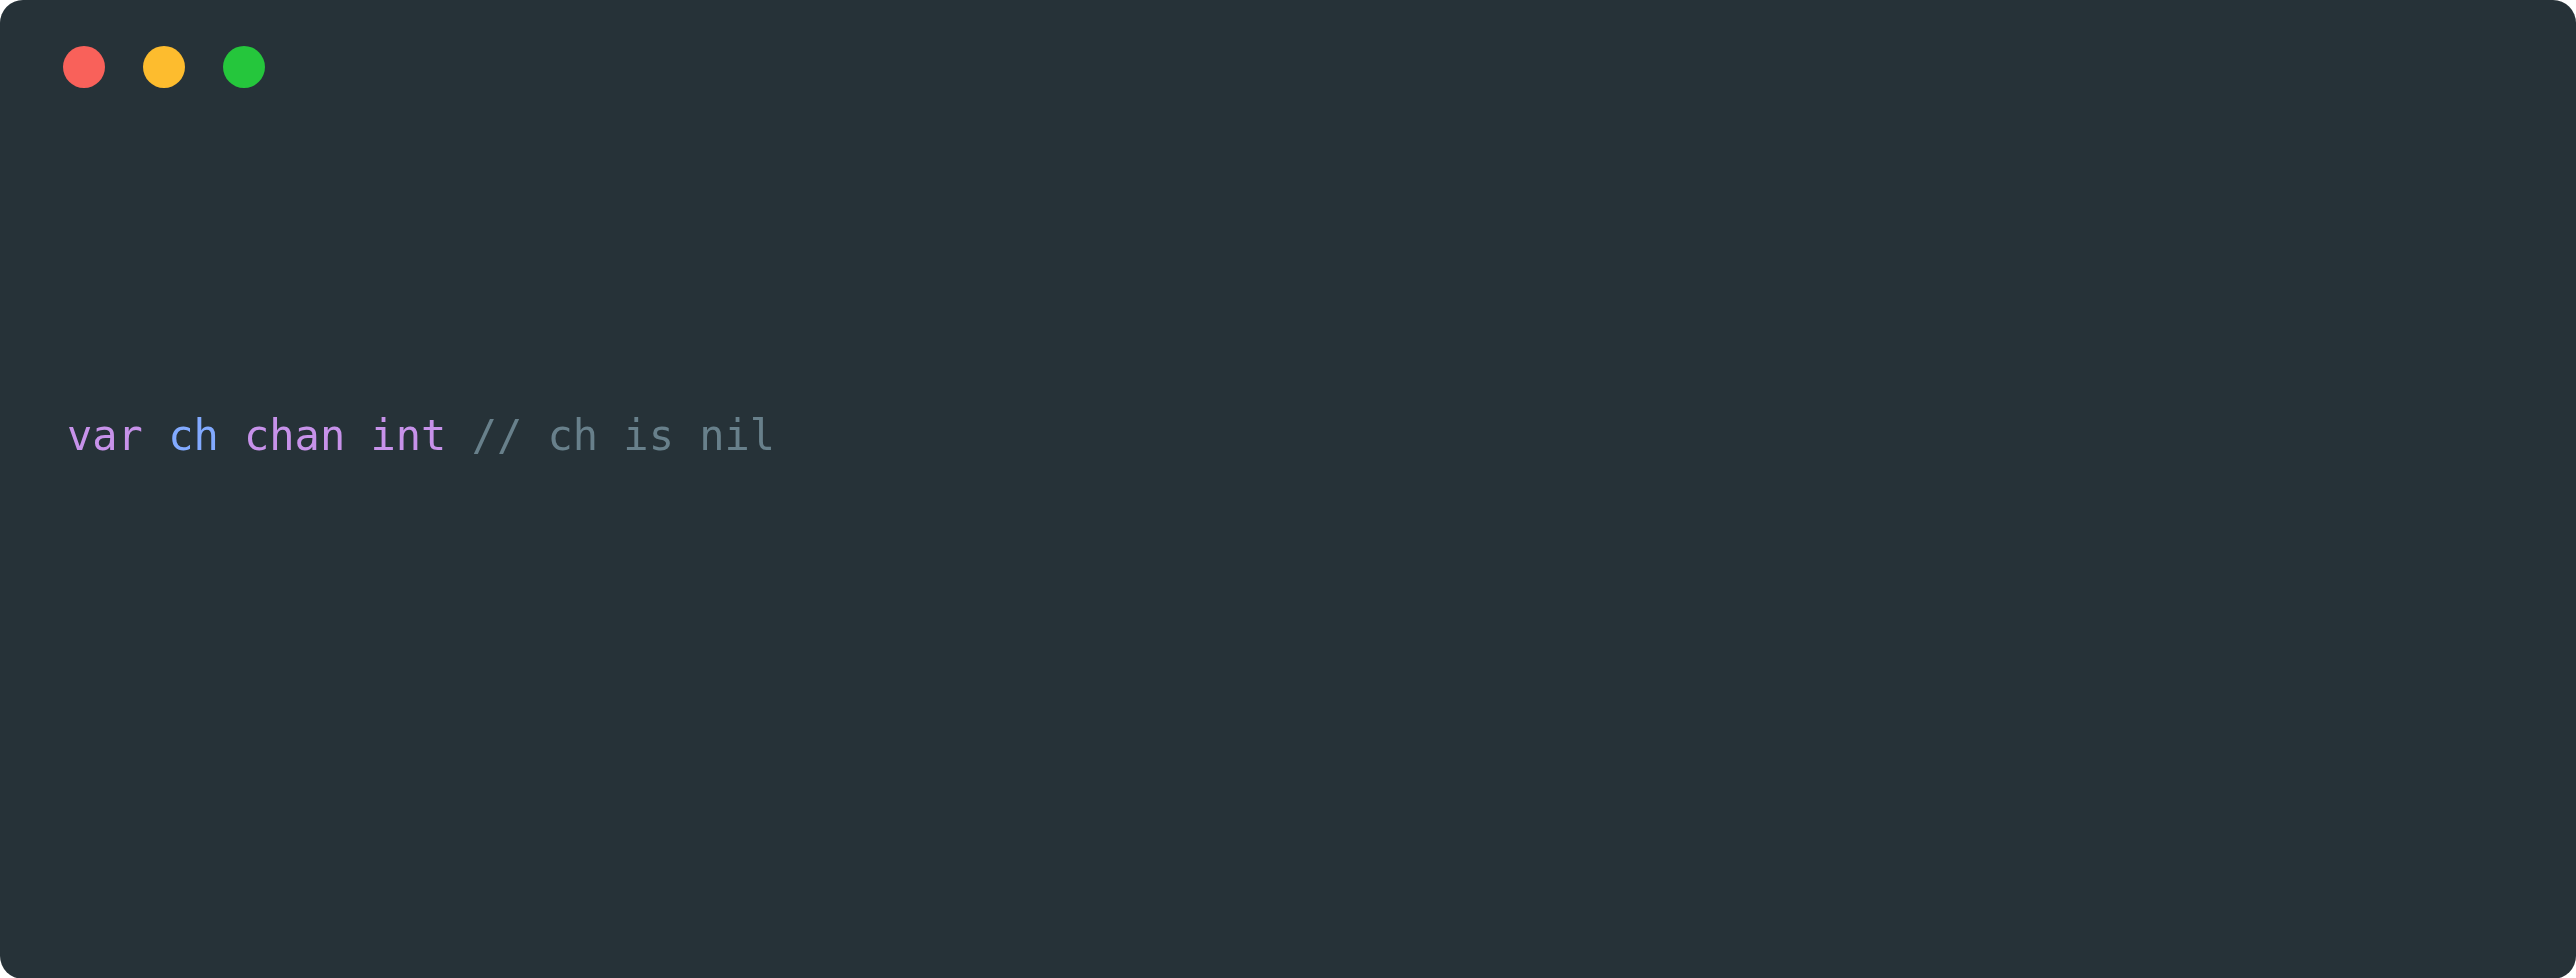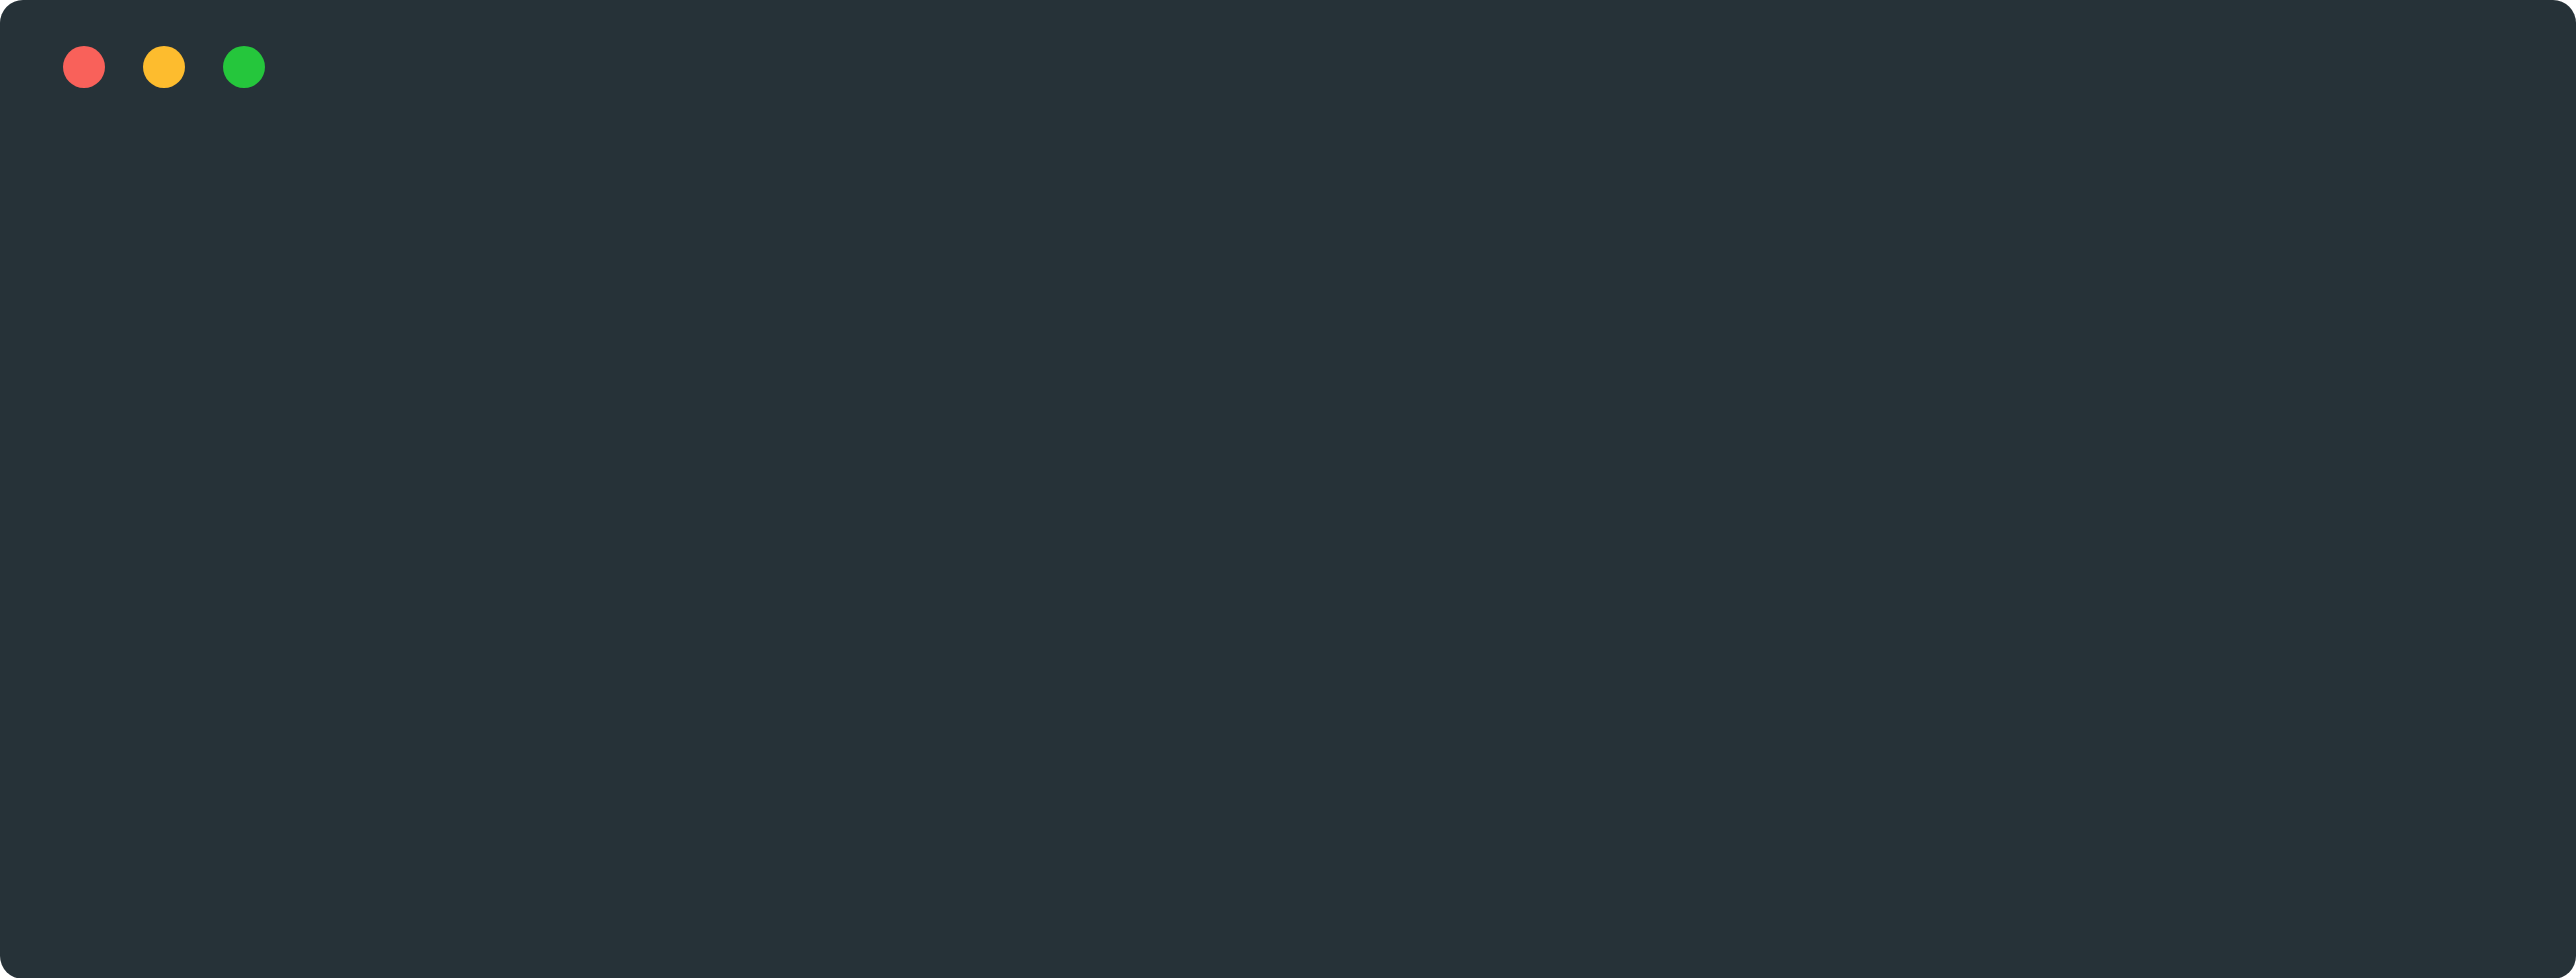--- a/index.html
+++ b/index.html
@@ -79,20 +79,21 @@
 <div id="window">
 
   <div id="titlebar">
     <span class="dot red"></span>
     <span class="dot yellow"></span>
     <span class="dot green"></span>
   </div>
 
   <div id="code">
 
+    <div class="line"><span class="kw">var</span><span class="punct"> </span><span class="id">ch</span><span class="punct"> </span><span class="kw">chan</span><span class="punct"> </span><span class="kw">int</span><span class="punct"> </span><span class="cmt">// ch is nil</span></div>
 
     <div class="line blank">&nbsp;</div>
 
     
 
     
 
     
 
     

